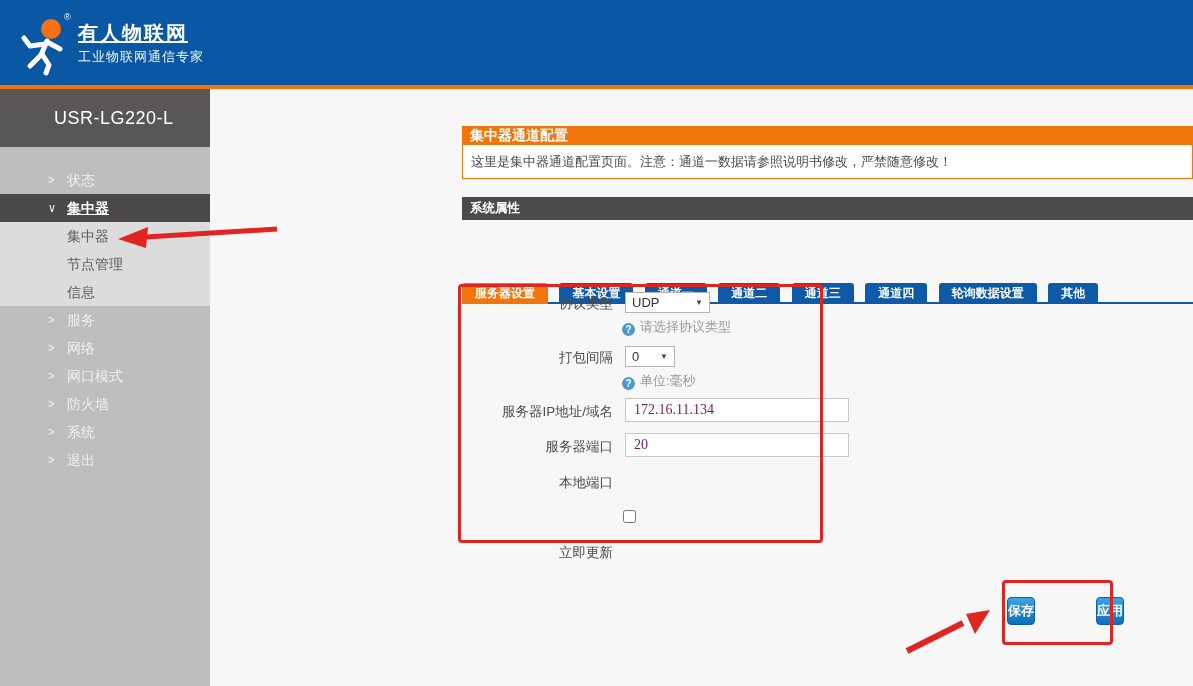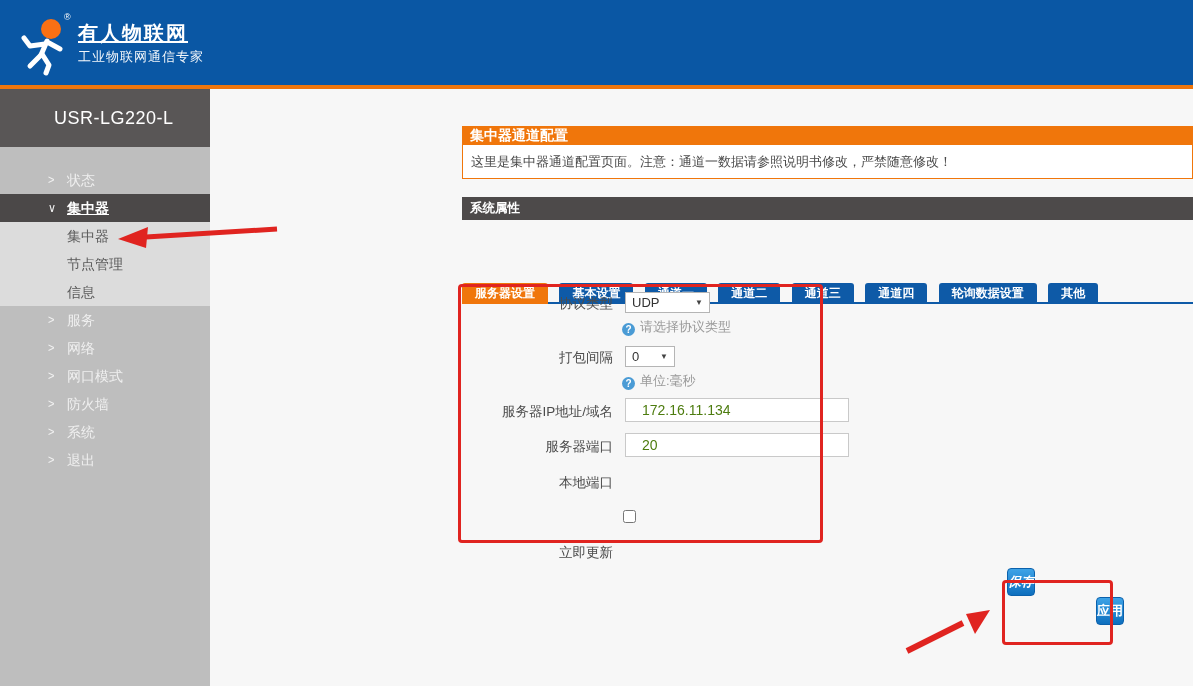--- a/index.html
+++ b/index.html
@@ -41,21 +41,21 @@
   
   .f-label { position:absolute; width:165px; text-align:right; font-size:13.5px; color:#4c4c4c; }
   .selbox { position:absolute; left:625px; height:21px; background:#fff; border:1px solid #b5b5b5;
     font-size:13px; color:#333; display:flex; align-items:center; justify-content:space-between;
     padding:0 6px; cursor:pointer; }
   .selbox .arr { font-size:8px; color:#444; margin-left:6px; }
   .helper { position:absolute; left:622px; height:14px; font-size:13px; color:#999; }
   .helper .qicon { display:inline-block; width:13px; height:13px; border-radius:50%; background:#4a9bd5;
     color:#fff; font-size:10px; line-height:13px; text-align:center; vertical-align:-2px; margin-right:5px; font-weight:bold; }
   .tinput { position:absolute; left:625px; width:224px; height:24px; border:1px solid #c9c9c9;
-    background:#fff; font-size:14px; color:#4d7c0f; padding-left:16px; font-family:Liberation Sans, sans-serif; }
+    background:#fff; font-size:14px; color:#701a75; padding-left:8px; font-family:Liberation Serif, serif; }
   .chk { position:absolute; left:623px; width:13px; height:13px; }
   
   .btn { position:absolute; height:28px; border:1px solid #0b61ac; border-radius:4px;
     background:linear-gradient(#3ea3e7,#0e6fbe); color:#fff; font-size:13px; font-weight:bold;
     text-align:center; line-height:26px; cursor:pointer; }
   
   .anno-box { position:absolute; border:3px solid #e02420; border-radius:4px; pointer-events:none; }
   #anno-arrows { position:absolute; top:0; left:0; width:1193px; height:686px; pointer-events:none; }
 </style>
 </head>
@@ -164,21 +164,21 @@
   <input class="tinput" style="top: 398px;" value="172.16.11.134">
 
   <div class="f-label" style="left:448px; top:438px;">服务器端口</div>
   <input class="tinput" style="top: 433px;" value="20">
 
   <div class="f-label" style="left:448px; top:474px;">本地端口</div>
 
   <div class="f-label" style="left:448px; top:511px;margin-top:33px;">立即更新</div>
   <input class="chk" type="checkbox" style="top: 510px;">
 
-  <button class="btn" style="left:1007px; top:568px; width:28px;font-style:italic;">保存</button>
+  <button class="btn" style="left:1007px; top:597px; width:28px;">保存</button>
   <button class="btn" style="left:1060px; top:597px; width:28px;margin-left:36px;">应用</button>
 
   <div class="anno-box" style="left:458px; top:284px; width:365px; height:259px;"></div>
   <div class="anno-box" style="left:1002px; top:580px; width:111px; height:65px;"></div>
   <svg id="anno-arrows">
     <g fill="#e02420" stroke="#e02420">
       <line x1="277" y1="229" x2="146" y2="237" stroke-width="5"></line>
       <polygon points="118,239 148,227 146,248" stroke="none"></polygon>
     </g>
     <g fill="#e02420" stroke="#e02420">

